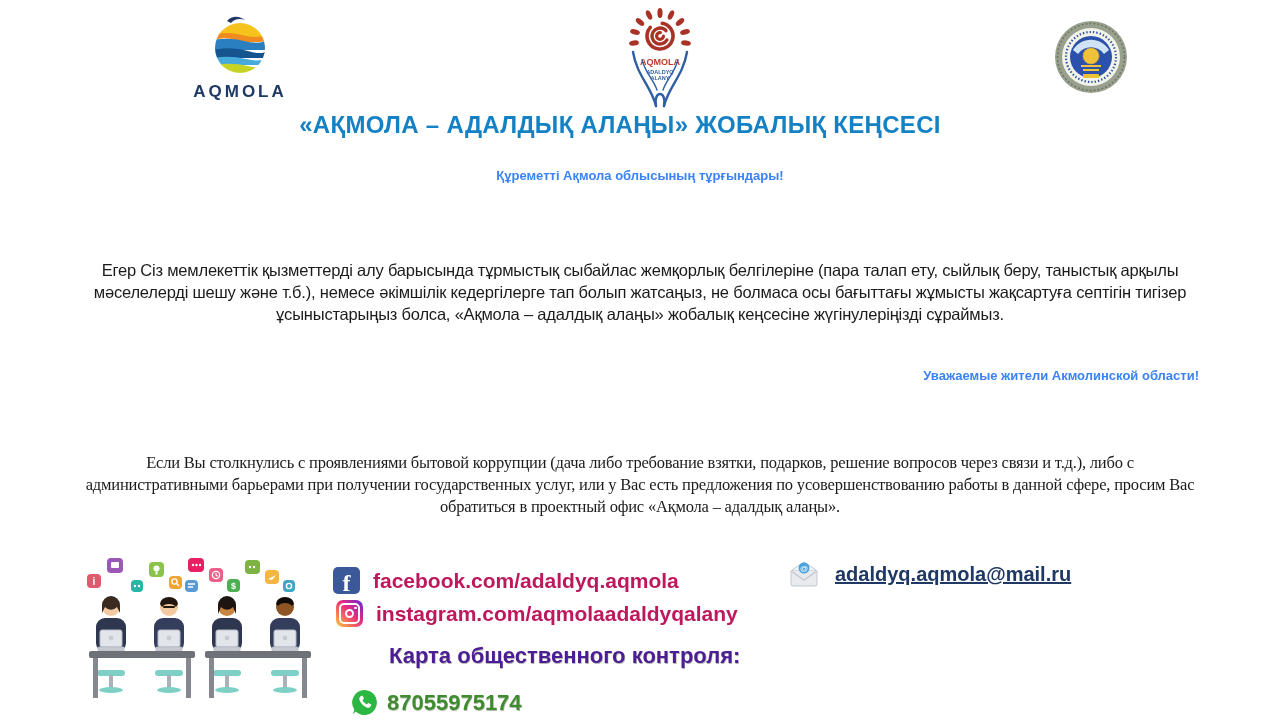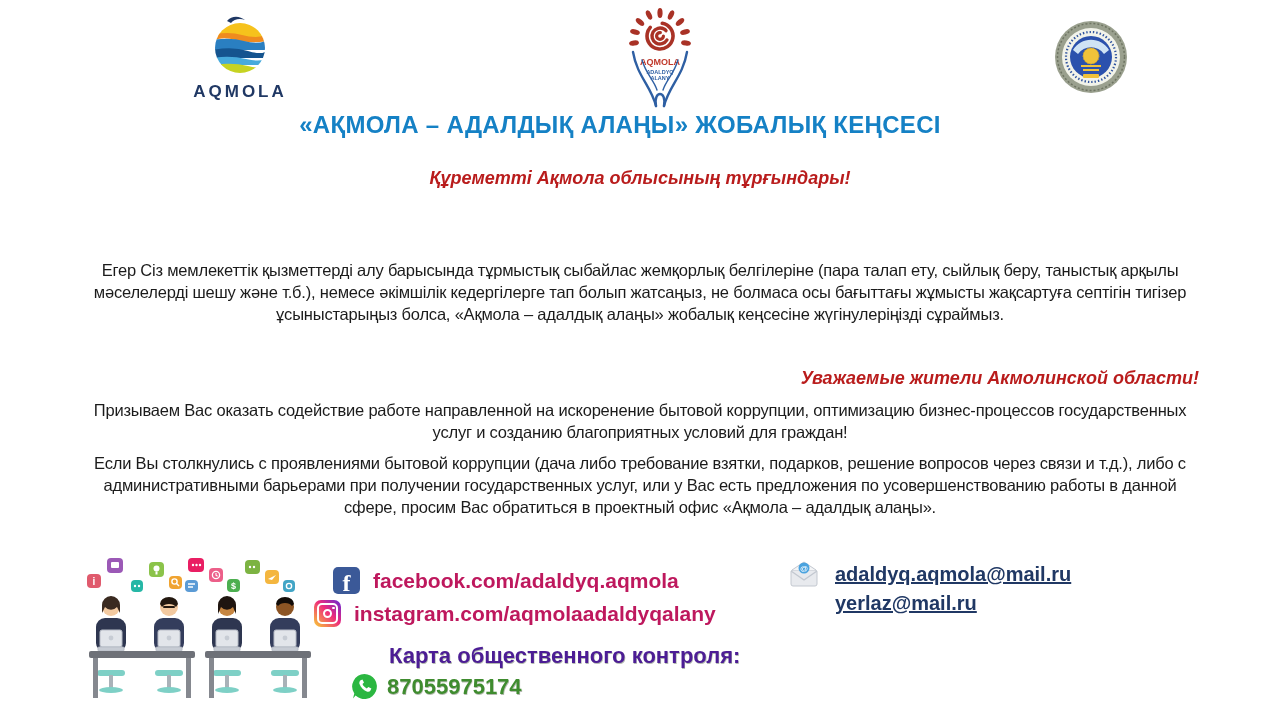--- a/index.html
+++ b/index.html
@@ -9,39 +9,39 @@
   
   .logo-left{position:absolute;left:192px;top:14px;width:96px;text-align:center;}
   .logo-left .word{margin-top:2px;font-size:17px;font-weight:bold;color:#203864;letter-spacing:3px;}
   .logo-center{position:absolute;left:618px;top:6px;width:84px;height:106px;}
   .logo-right{position:absolute;left:1054px;top:20px;width:74px;height:74px;}
 
   
   .title{position:absolute;left:0;top:111px;width:1240px;text-align:center;
          font-size:24px;font-weight:bold;color:#1581c5;letter-spacing:0.3px;}
   .tcol{position:absolute;left:50%;transform:translateX(-50%);width:1118px;text-align:center;}
-  .hd{font-size:18px;font-weight:bold;color:#b91c1c;font-style:italic;}
+  .hd{font-size:13px;font-weight:bold;color:#3b82f6;}
   .para{font-size:16.5px;line-height:22px;letter-spacing:-0.2px;color:#1b1b1b;}
   #kz-heading{top:168px;} #kz-p1{top:202px;} #kz-p2{top:259px;}
-  #ru-heading{top:368px;text-align:right;} #ru-p1{top:399px;} #ru-p2{top:452px;}
+  #ru-heading{top:368px;text-align:right;} #ru-p1{top:399px;} #ru-p2{top:452px;font-family:Liberation Serif, serif;}
 
   
   .soc-row{position:absolute;display:flex;align-items:center;gap:13px;}
-  #fb-row{left:333px;top:567px;} #ig-row{left:314px;top:600px;align-items:center;}
+  #fb-row{left:333px;top:567px;} #ig-row{left:336px;top:600px;align-items:center;}
   .soc-link{font-size:21px;font-weight:bold;color:#be185d;text-decoration:none;}
   .fb-badge{width:27px;height:27px;border-radius:5px;background:#3b5998;display:flex;align-items:flex-end;justify-content:center;overflow:hidden;}
   .fb-badge span{color:#fff;font-weight:bold;font-size:24px;line-height:22px;font-family:"Liberation Serif",serif;}
   .ig-badge{width:27px;height:27px;border-radius:7px;background:linear-gradient(45deg,#f9ce34 0%,#ee2a7b 55%,#6228d7 100%);
             display:flex;align-items:center;justify-content:center;}
   .ig-cam{width:17px;height:17px;border:2px solid #fff;border-radius:5px;position:relative;}
   .ig-cam::before{content:"";position:absolute;left:4px;top:4px;width:5px;height:5px;border:2px solid #fff;border-radius:50%;}
   .ig-cam::after{content:"";position:absolute;right:1.5px;top:1.5px;width:2.5px;height:2.5px;background:#fff;border-radius:50%;}
   #green-block{position:absolute;left:345px;top:643px;}
   .green-title{font-size:22px;font-weight:bold;color:#4c1d95;text-shadow:0.6px 0.8px 0 rgba(40,60,30,0.35);margin-left:44px;}
-  .green-row{display:flex;align-items:center;gap:9px;margin-top:4px;margin-left:6px;}
+  .green-row{display:flex;align-items:center;gap:9px;margin-top:20px;margin-left:6px;}
   .green-num{font-size:22px;font-weight:bold;color:#3f8c2f;text-shadow:0.6px 0.8px 0 rgba(40,60,30,0.35);}
   #email-block{position:absolute;left:788px;top:561px;display:flex;gap:15px;}
   .email-col{display:flex;flex-direction:column;gap:3px;}
   .email-link{font-size:20px;font-weight:bold;color:#203864;text-decoration:underline;line-height:26px;}
   #wa-phones{position:absolute;left:797px;top:622px;display:flex;align-items:center;gap:20px;}
   .phone{font-size:19px;font-weight:bold;color:#203864;letter-spacing:0.2px;}
   .phone + .phone{margin-left:3px;}
   #illustration{position:absolute;left:85px;top:552px;}
 </style>
 </head>
@@ -116,21 +116,20 @@
       <rect x="29" y="54" width="16" height="4" rx="1" fill="#f0c23a"></rect>
     </svg>
   </div>
 
   <div class="title">«АҚМОЛА – АДАЛДЫҚ АЛАҢЫ» ЖОБАЛЫҚ КЕҢСЕСІ</div>
 
   <div class="tcol hd" id="kz-heading">Құреметті Ақмола облысының тұрғындары!</div>
   <div class="tcol para" id="kz-p2">Егер Сіз мемлекеттік қызметтерді алу барысында тұрмыстық сыбайлас жемқорлық белгілеріне (пара талап ету, сыйлық беру, таныстық арқылы мәселелерді шешу және т.б.), немесе әкімшілік кедергілерге тап болып жатсаңыз, не болмаса осы бағыттағы жұмысты жақсартуға септігін тигізер ұсыныстарыңыз болса, «Ақмола – адалдық алаңы» жобалық кеңсесіне жүгінулеріңізді сұраймыз.</div>
 
   <div class="tcol hd" id="ru-heading">Уважаемые жители Акмолинской области!</div>
-  <div class="tcol para" id="ru-p1">Призываем Вас оказать содействие работе направленной на искоренение бытовой коррупции, оптимизацию бизнес-процессов государственных услуг и созданию благоприятных условий для граждан!</div>
   <div class="tcol para" id="ru-p2">Если Вы столкнулись с проявлениями бытовой коррупции (дача либо требование взятки, подарков, решение вопросов через связи и т.д.), либо с административными барьерами при получении государственных услуг, или у Вас есть предложения по усовершенствованию работы в данной сфере, просим Вас обратиться в проектный офис «Ақмола – адалдық алаңы».</div>
 
   <svg id="illustration" width="238" height="150" viewBox="0 0 238 150">
 
     <g stroke="none">
       <rect x="2" y="22" width="14" height="14" rx="4" fill="#e05a6d"></rect>
         <text x="9" y="33" font-size="10" font-weight="bold" fill="#fff" text-anchor="middle">i</text>
       <rect x="22" y="6" width="16" height="15" rx="4" fill="#9b59b6"></rect>
         <rect x="26" y="10" width="8" height="6" rx="1" fill="#fff"></rect>
       <rect x="46" y="28" width="12" height="12" rx="4" fill="#26b7a6"></rect>
@@ -258,18 +257,17 @@
   <div id="email-block">
     <svg width="32" height="26" viewBox="0 0 32 26">
       <rect x="3" y="9" width="26" height="16" rx="2" fill="#e8eaee" stroke="#c3c8d0"></rect>
       <path d="M3 10 L16 19 L29 10" fill="none" stroke="#c3c8d0" stroke-width="1.4"></path>
       <path d="M4 9 L16 1 L28 9" fill="#f4f5f7" stroke="#c3c8d0"></path>
       <circle cx="16" cy="7" r="5.5" fill="#4aa3df"></circle>
       <text x="16" y="10" text-anchor="middle" font-size="8" fill="#fff">@</text>
     </svg>
     <div class="email-col">
       <a class="email-link">adaldyq.aqmola@mail.ru</a>
-      <a class="email-link">yerlaz@mail.ru</a>
     </div>
   </div>
 
 
 </div>
 
 </body></html>

